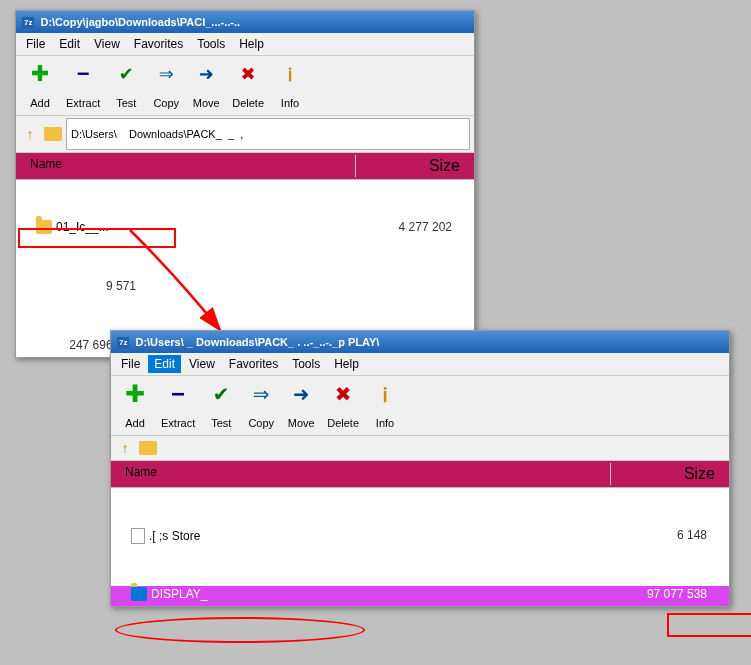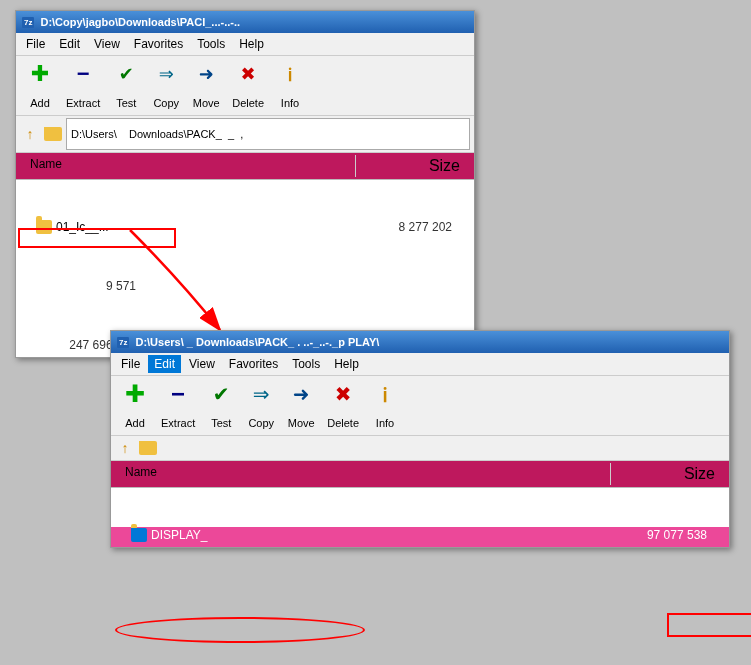--- a/index.html
+++ b/index.html
@@ -141,21 +141,21 @@
     .file-row {
       display: flex;
       align-items: flex-start;
       padding: 1px 16px;
       cursor: pointer;
       min-height: 20px;
       margin-top: 39px;
     }
 
     .file-row.selected {
-      background: #ec4899;
+      background: #d946ef;
       color: white;
     }
 
     .file-row.selected .file-size {
       color: white;
     }
 
     .file-name-cell {
       flex: 1;
       display: flex;
@@ -310,21 +310,21 @@
     <div class="file-list-header">
       <div class="col-name">Name</div>
       <div class="col-size">Size</div>
     </div>
 
     <div class="file-row">
       <div class="file-name-cell">
         <span class="folder-icon"></span>
         <span>01_Ic__...</span>
       </div>
-      <div class="file-size">8 277 202</div>
+      <div class="file-size">4 277 202</div>
     </div>
 
     <div class="file-row">
       <div class="file-size">9 571</div>
     </div>
 
     <div class="file-row">
       <div class="file-size">247 696 668</div>
     </div>
   </div>
@@ -394,20 +394,27 @@
     </div>
     <span style="width:18px; height:14px; background:#f0c040; border-radius:0 2px 2px 2px; display:inline-block; flex-shrink:0; position:relative;"></span>
   </div>
 
   <div class="file-list">
     <div class="file-list-header">
       <div class="col-name">Name</div>
       <div class="col-size">Size</div>
     </div>
 
+    <div class="file-row">
+      <div class="file-name-cell">
+        <span class="file-icon"></span>
+        <span>.[ ;s Store</span>
+      </div>
+      <div class="file-size">6 148</div>
+    </div>
 
     <div class="file-row selected">
       <div class="file-name-cell">
         <span class="folder-icon" style="background:#0078d7;"></span>
         <span>DISPLAY_</span>
       </div>
       <div class="file-size">97 077 538</div>
     </div>
   </div>
 </div>

